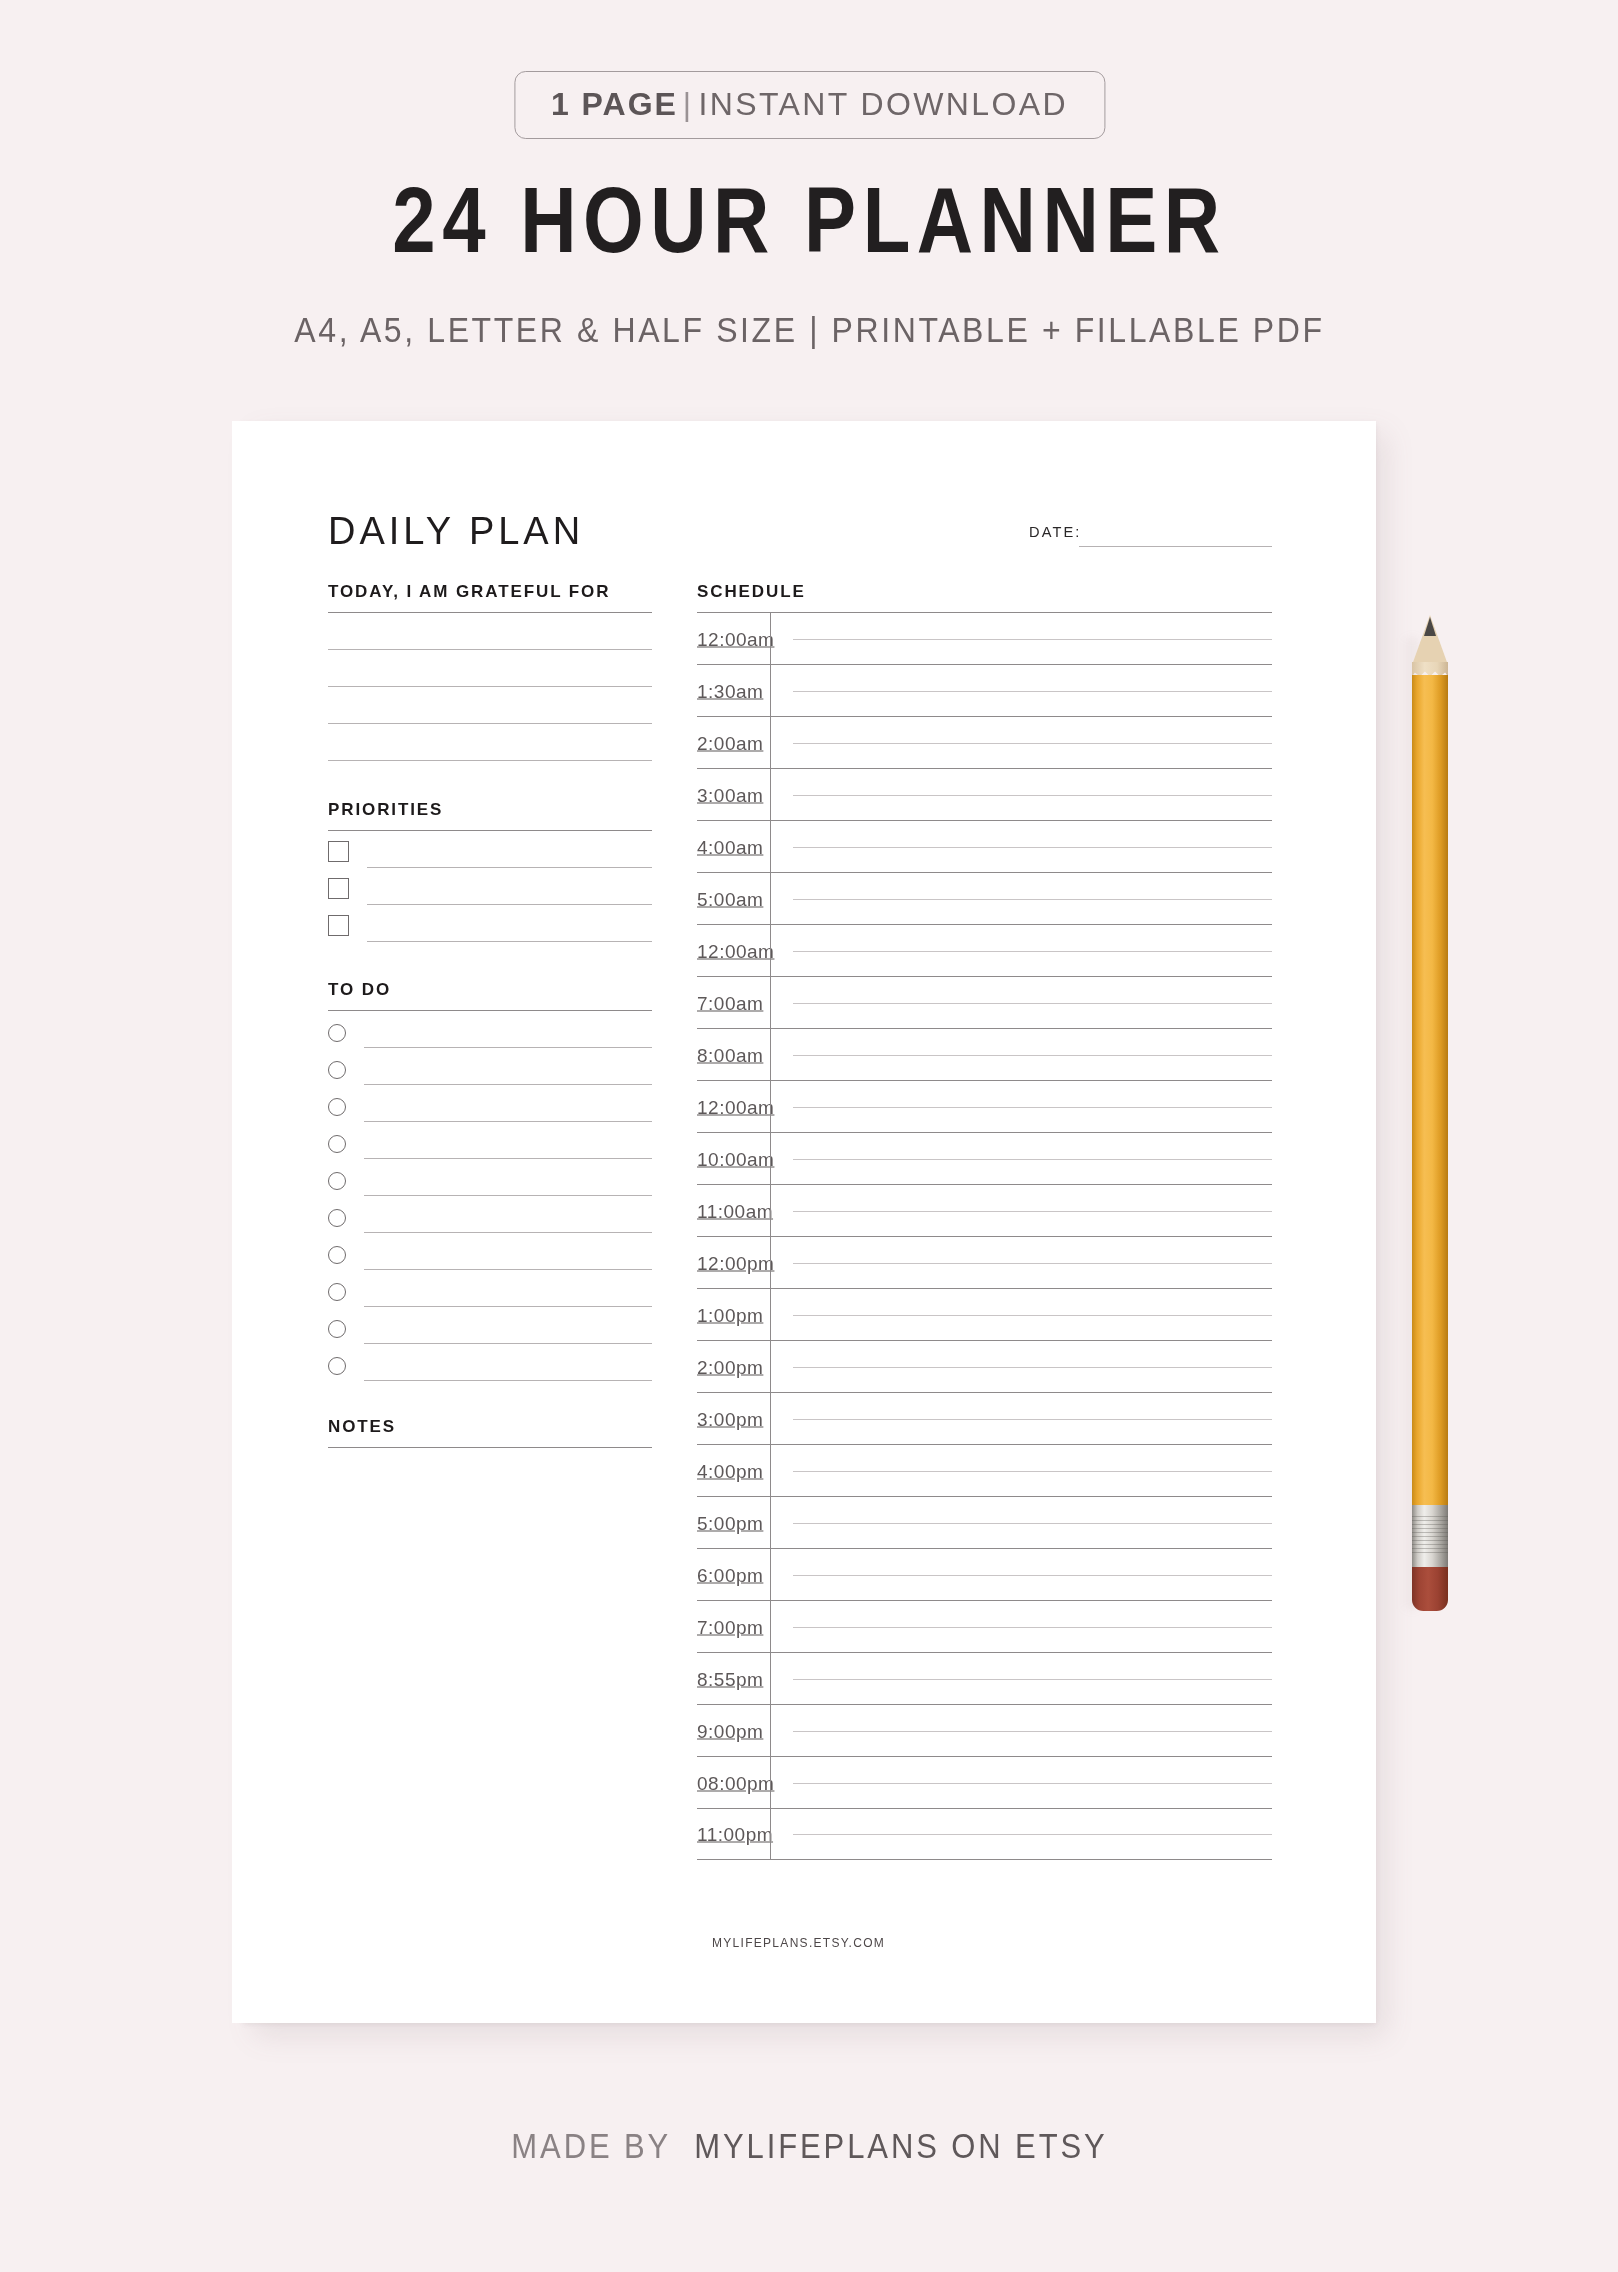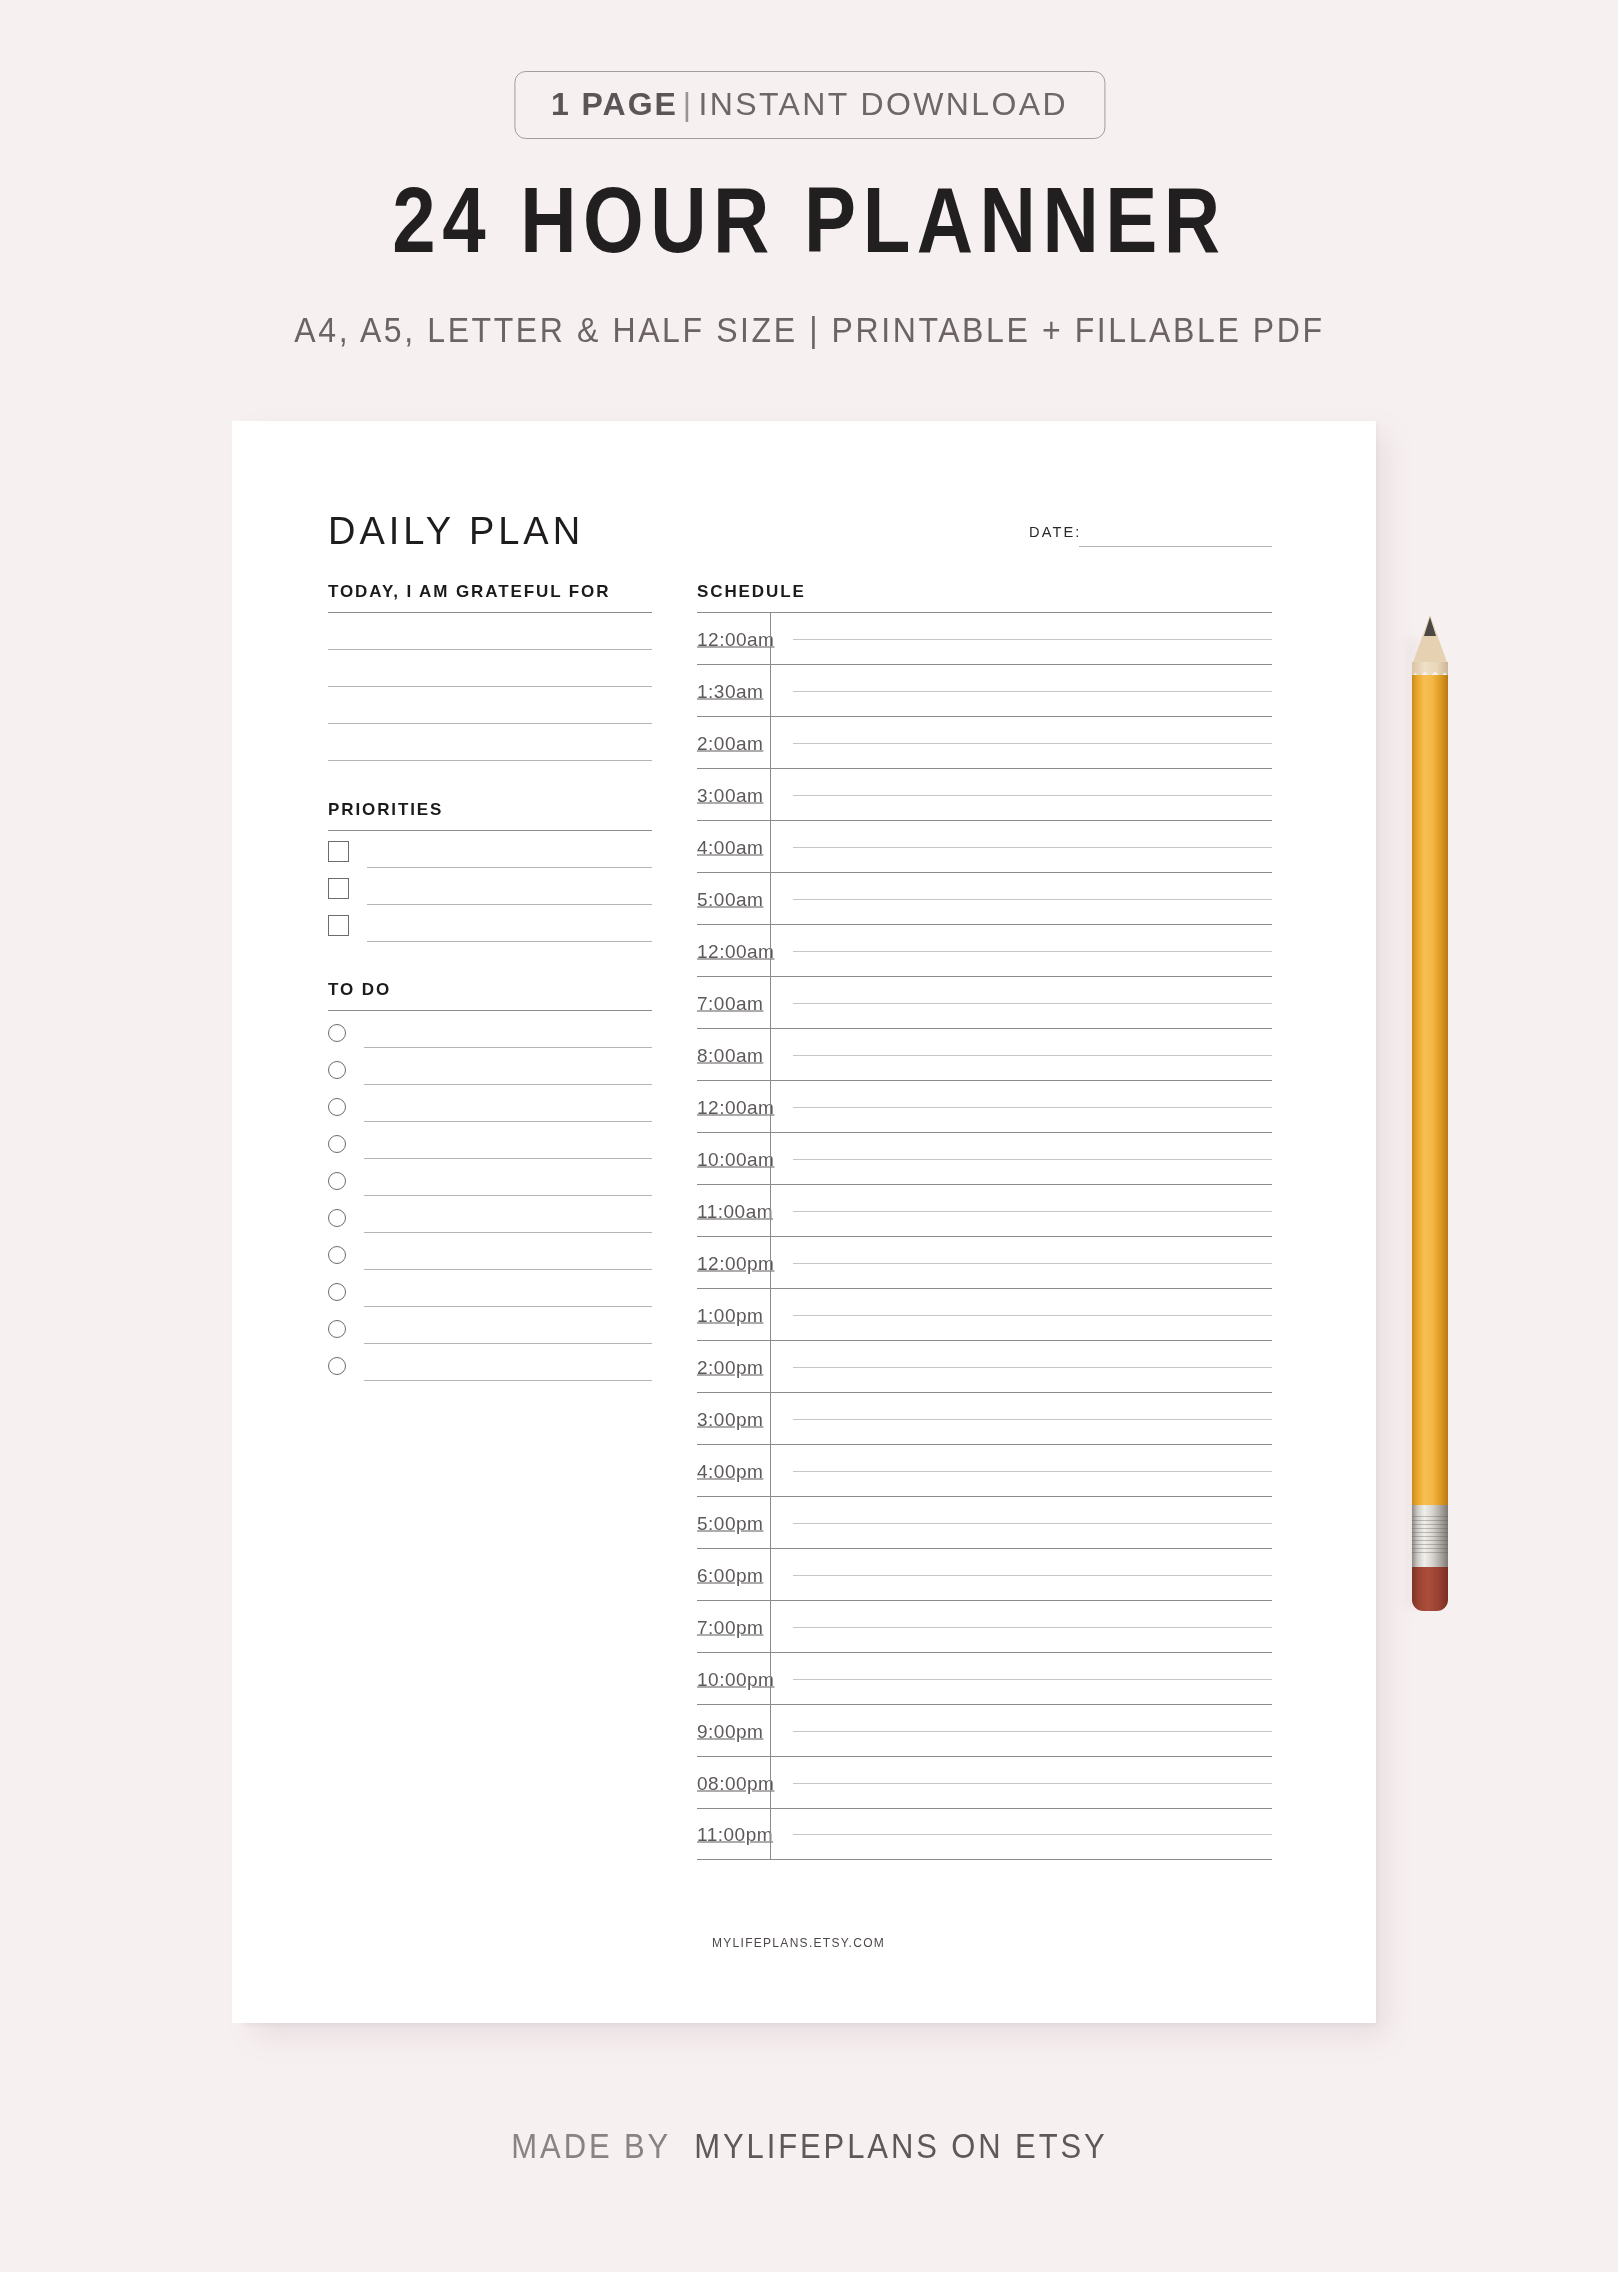--- a/index.html
+++ b/index.html
@@ -445,20 +445,25 @@
             </div>
             <div class="mark-row todo-row">
               <div class="mark-circle"></div>
               <div class="mark-rule"></div>
             </div>
           </div>
       </div>
 
       <div class="block-gap-3"></div>
 
+      <div>
+        <div class="sec-head">NOTES</div>
+        <div class="sec-rule"></div>
+        <div style="height:243px"></div>
+      </div>
     </div>
 
     <div class="col-right">
       <div class="sec-head">SCHEDULE</div>
       <div style="height:12px"></div>
       <div class="sched-body" id="schedule-rows">
           <div class="sched-row">
             <div class="sched-time">12:00am</div>
             <div class="sched-divider"></div>
             <div class="sched-halfline"></div>
@@ -552,21 +557,21 @@
             <div class="sched-time">6:00pm</div>
             <div class="sched-divider"></div>
             <div class="sched-halfline"></div>
           </div>
           <div class="sched-row">
             <div class="sched-time">7:00pm</div>
             <div class="sched-divider"></div>
             <div class="sched-halfline"></div>
           </div>
           <div class="sched-row">
-            <div class="sched-time">10:00pm</div>
+            <div class="sched-time">8:55pm</div>
             <div class="sched-divider"></div>
             <div class="sched-halfline"></div>
           </div>
           <div class="sched-row">
             <div class="sched-time">9:00pm</div>
             <div class="sched-divider"></div>
             <div class="sched-halfline"></div>
           </div>
           <div class="sched-row">
             <div class="sched-time">08:00pm</div>

